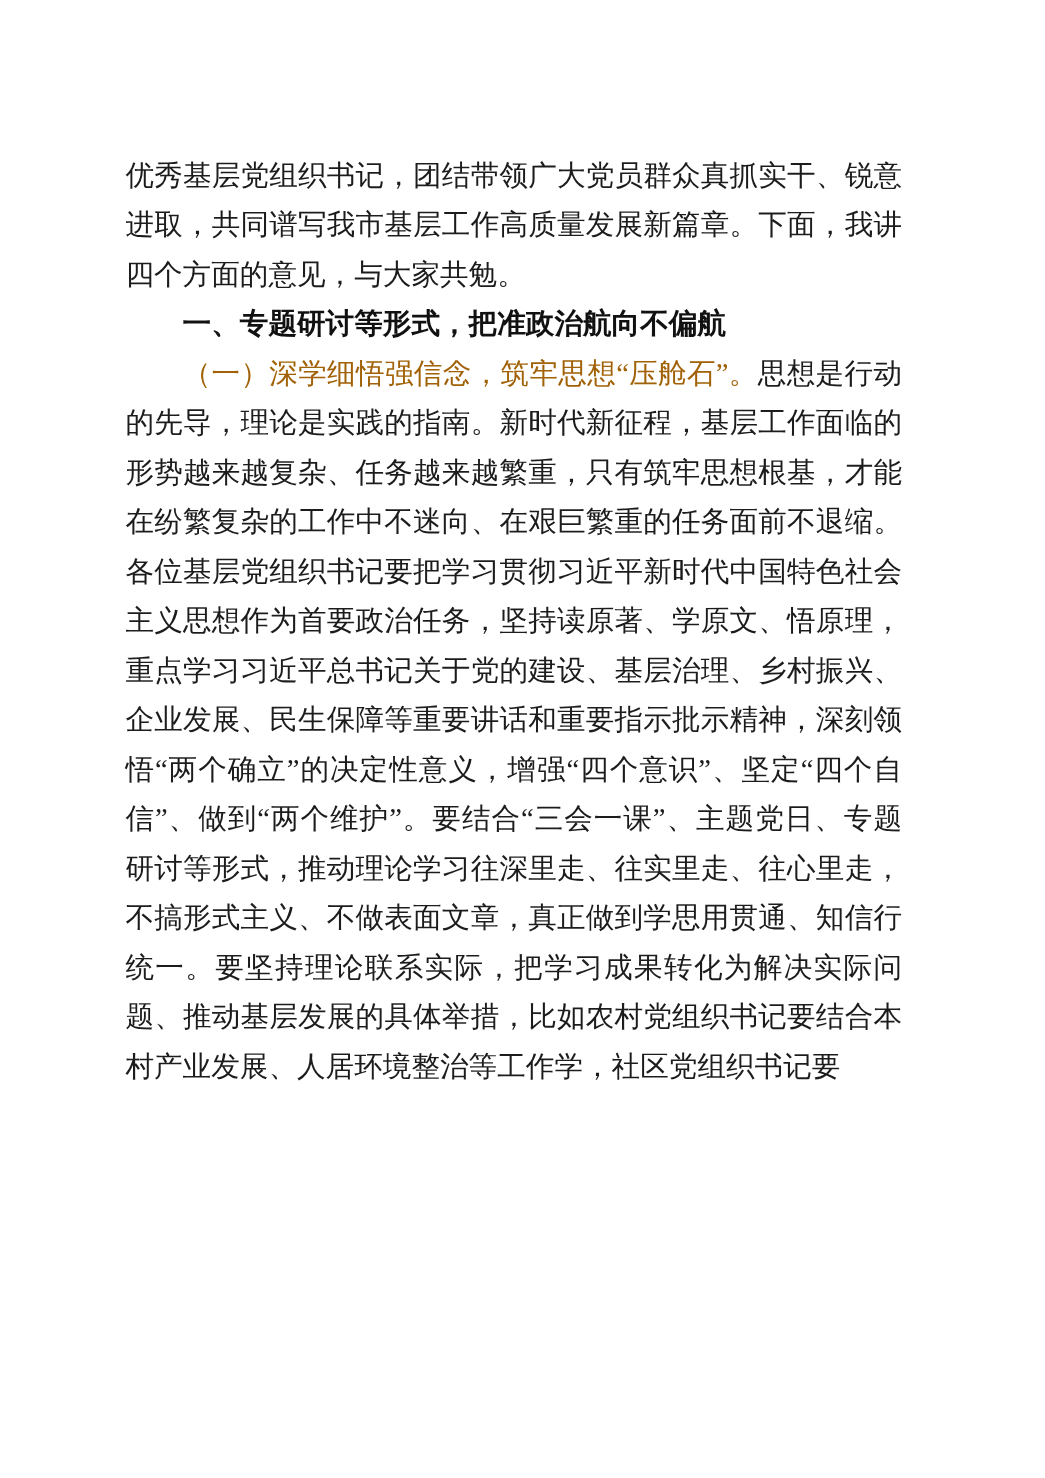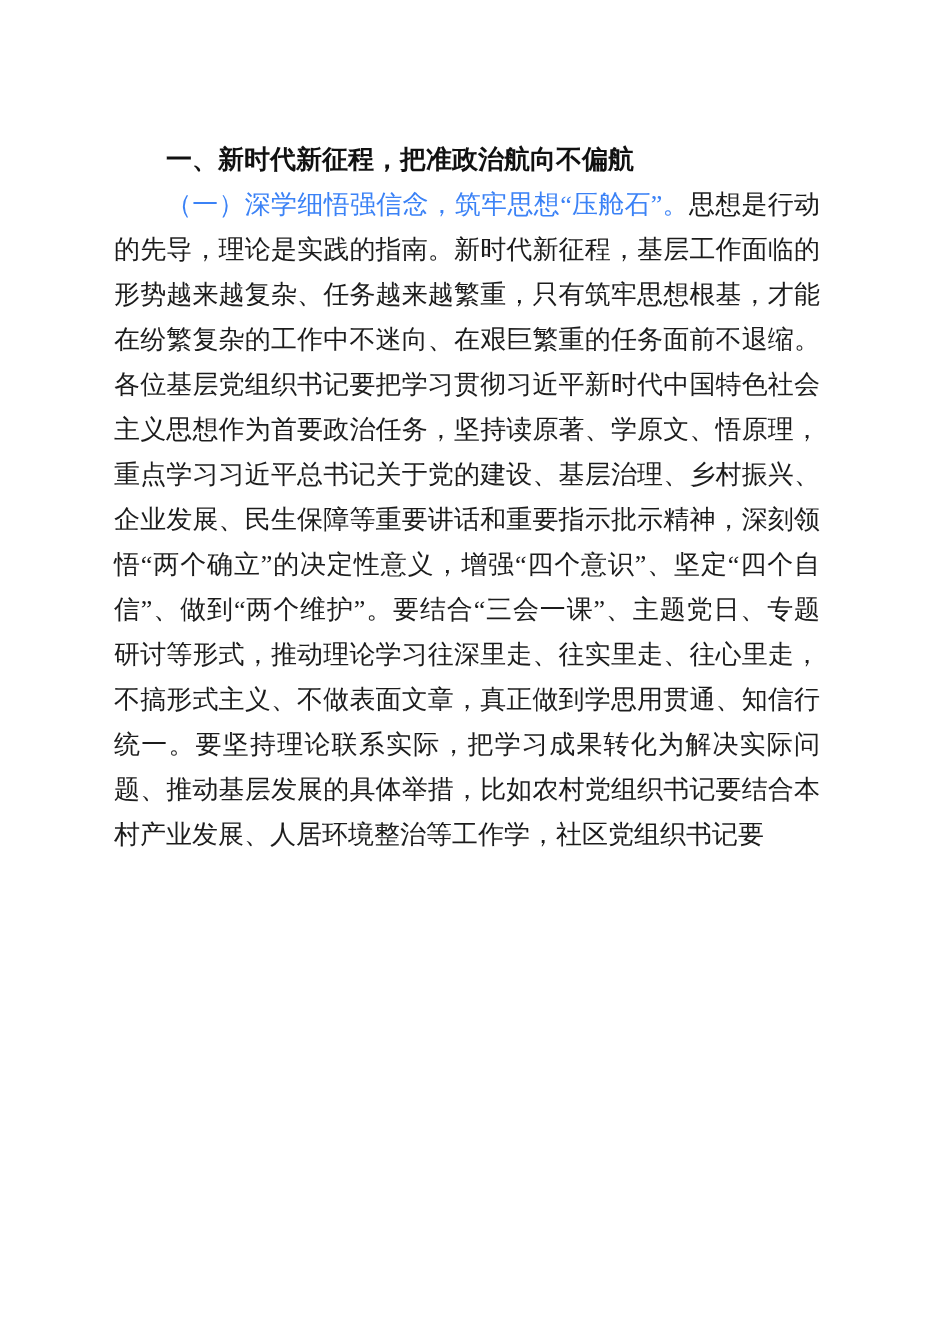--- a/index.html
+++ b/index.html
@@ -36,24 +36,25 @@
   }
   .doc p.heading1 {
     font-family: "Liberation Sans", "DejaVu Sans", sans-serif;
     font-weight: bold;
     color: #111111;
     text-align: left;
   }
   .doc .lead {
     
     font-family: "Liberation Serif", "DejaVu Serif", serif;
-    color: #3b82f6;
+    color: #a16207;
   }
 </style>
 </head>
 <body>
 
 <div class="page">
   <div class="doc">
-      <p class="heading1 indent">一、新时代新征程，把准政治航向不偏航</p>
+      <p class="body">优秀基层党组织书记，团结带领广大党员群众真抓实干、锐意进取，共同谱写我市基层工作高质量发展新篇章。下面，我讲四个方面的意见，与大家共勉。</p>
+      <p class="heading1 indent">一、专题研讨等形式，把准政治航向不偏航</p>
       <p class="body indent"><span class="lead">（一）深学细悟强信念，筑牢思想“压舱石”。</span>思想是行动的先导，理论是实践的指南。新时代新征程，基层工作面临的形势越来越复杂、任务越来越繁重，只有筑牢思想根基，才能在纷繁复杂的工作中不迷向、在艰巨繁重的任务面前不退缩。各位基层党组织书记要把学习贯彻习近平新时代中国特色社会主义思想作为首要政治任务，坚持读原著、学原文、悟原理，重点学习习近平总书记关于党的建设、基层治理、乡村振兴、企业发展、民生保障等重要讲话和重要指示批示精神，深刻领悟“两个确立”的决定性意义，增强“四个意识”、坚定“四个自信”、做到“两个维护”。要结合“三会一课”、主题党日、专题研讨等形式，推动理论学习往深里走、往实里走、往心里走，不搞形式主义、不做表面文章，真正做到学思用贯通、知信行统一。要坚持理论联系实际，把学习成果转化为解决实际问题、推动基层发展的具体举措，比如农村党组织书记要结合本村产业发展、人居环境整治等工作学，社区党组织书记要</p>
     </div>
 </div>
 
 </body></html>

